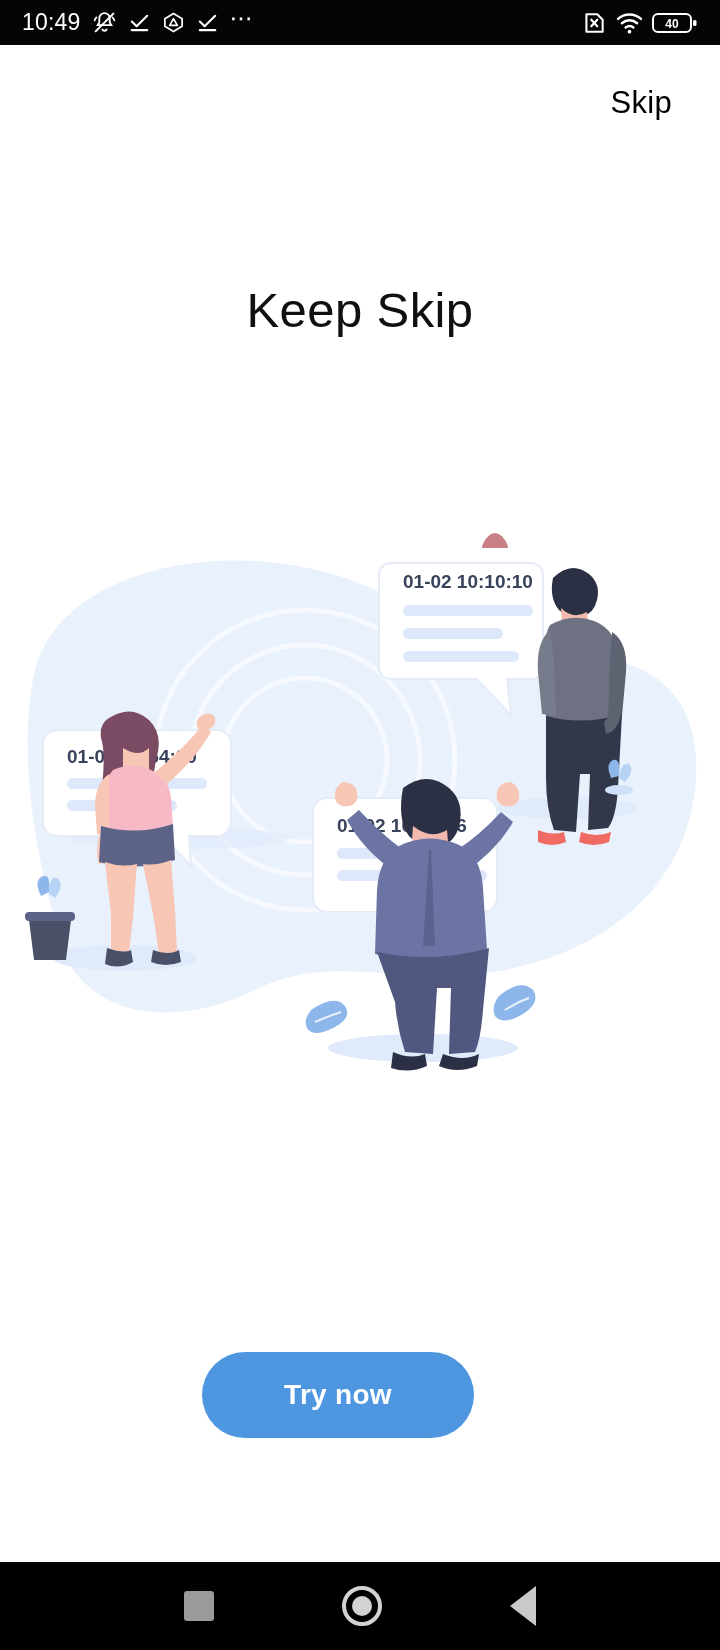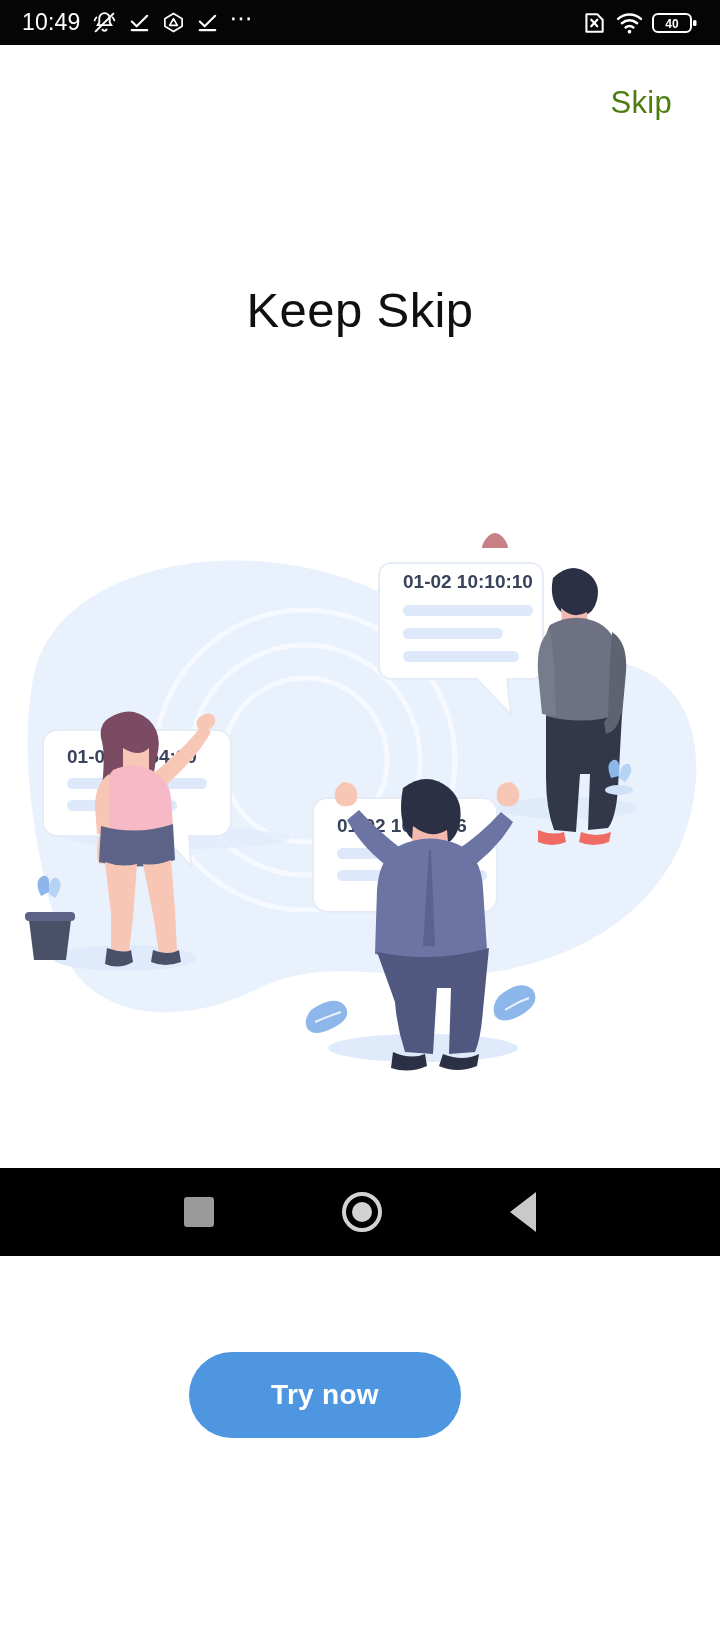--- a/index.html
+++ b/index.html
@@ -2,60 +2,60 @@
 <html><head>
 <meta charset="utf-8">
 <style>
   * { margin:0; padding:0; box-sizing:border-box; }
   html, body {
     width:720px; height:1650px;
     background:#ffffff;
     font-family:"Liberation Sans", sans-serif;
     overflow:hidden;
   }
-  .screen { position:relative; width:720px; height:1256px; background:#fff; }
+  .screen { position:relative; width:720px; height:1650px; background:#fff; }
 
   
   .statusbar{
     position:absolute; top:0; left:0; width:720px; height:45px;
     background:#050505; color:#ffffff;
     display:flex; align-items:center; justify-content:space-between;
     padding:0 22px;
   }
   .sb-left{ display:flex; align-items:center; gap:11px; }
   .sb-right{ display:flex; align-items:center; gap:9px; }
   .sb-clock{ font-size:23px; font-weight:500; letter-spacing:.2px; line-height:1; }
   .sb-ico{ display:inline-flex; align-items:center; justify-content:center; }
   .sb-dots{ font-size:23px; letter-spacing:2px; line-height:.6; color:#fff; padding-bottom:7px;}
 
   
   .skip{
     position:absolute; top:85px; right:48px;
-    font-size:31px; color:#4d7c0f; letter-spacing:.3px;
+    font-size:31px; color:#000000; letter-spacing:.3px;
   }
 
   
   .title{
     position:absolute; top:282px; left:0; width:720px;
     text-align:center; font-size:49px; font-weight:400;
     color:#101010; letter-spacing:.4px;
   }
   .subtitle{
     position:absolute; top:364px; left:0; width:720px;
     text-align:center; font-size:30px; font-weight:400;
     color:#8e8e8e; letter-spacing:.2px; white-space:pre;
   }
 
   
   .art{ position:absolute; top:520px; left:5px; width:720px; height:580px; }
   .art svg{ display:block; width:720px; height:580px; }
 
   
   .cta{
-    position:absolute; left:189px; top:1352px;
+    position:absolute; left:202px; top:1352px;
     width:272px; height:86px; border-radius:43px;
     background:#4f96e0; border:none; cursor:pointer;
     color:#ffffff; font-size:28px; font-weight:700;
     font-family:"Liberation Sans", sans-serif;
     display:flex; align-items:center; justify-content:center;
     letter-spacing:.3px;
     text-align:center;
   }
 
   

